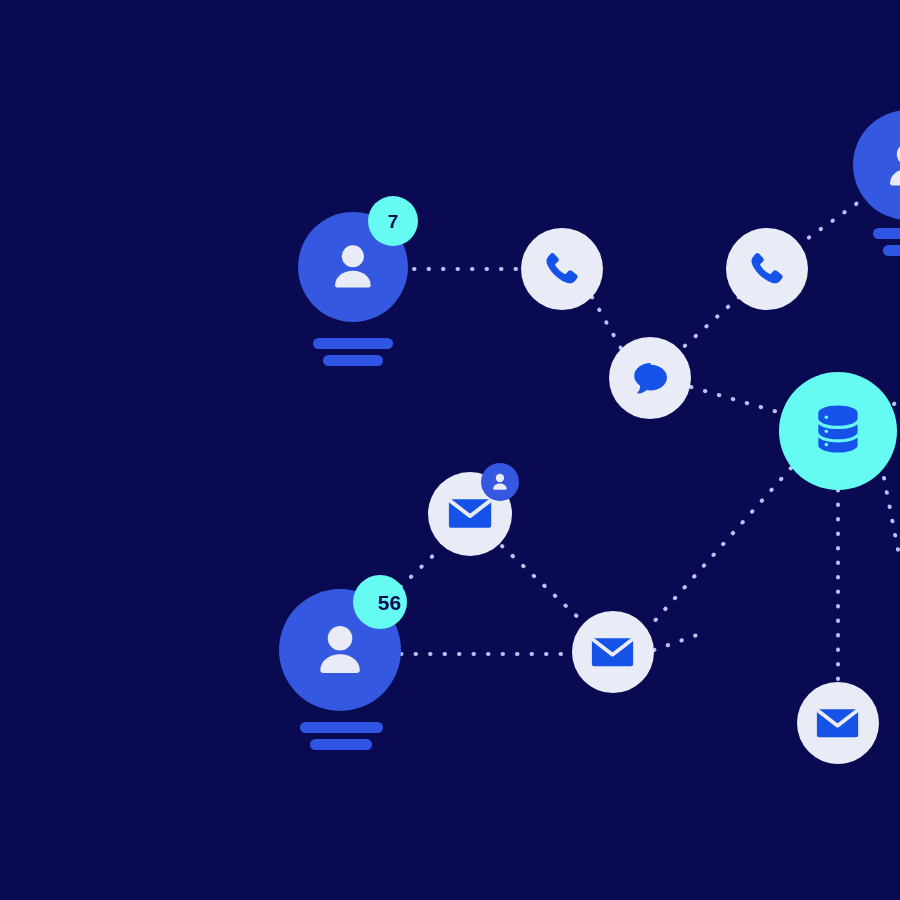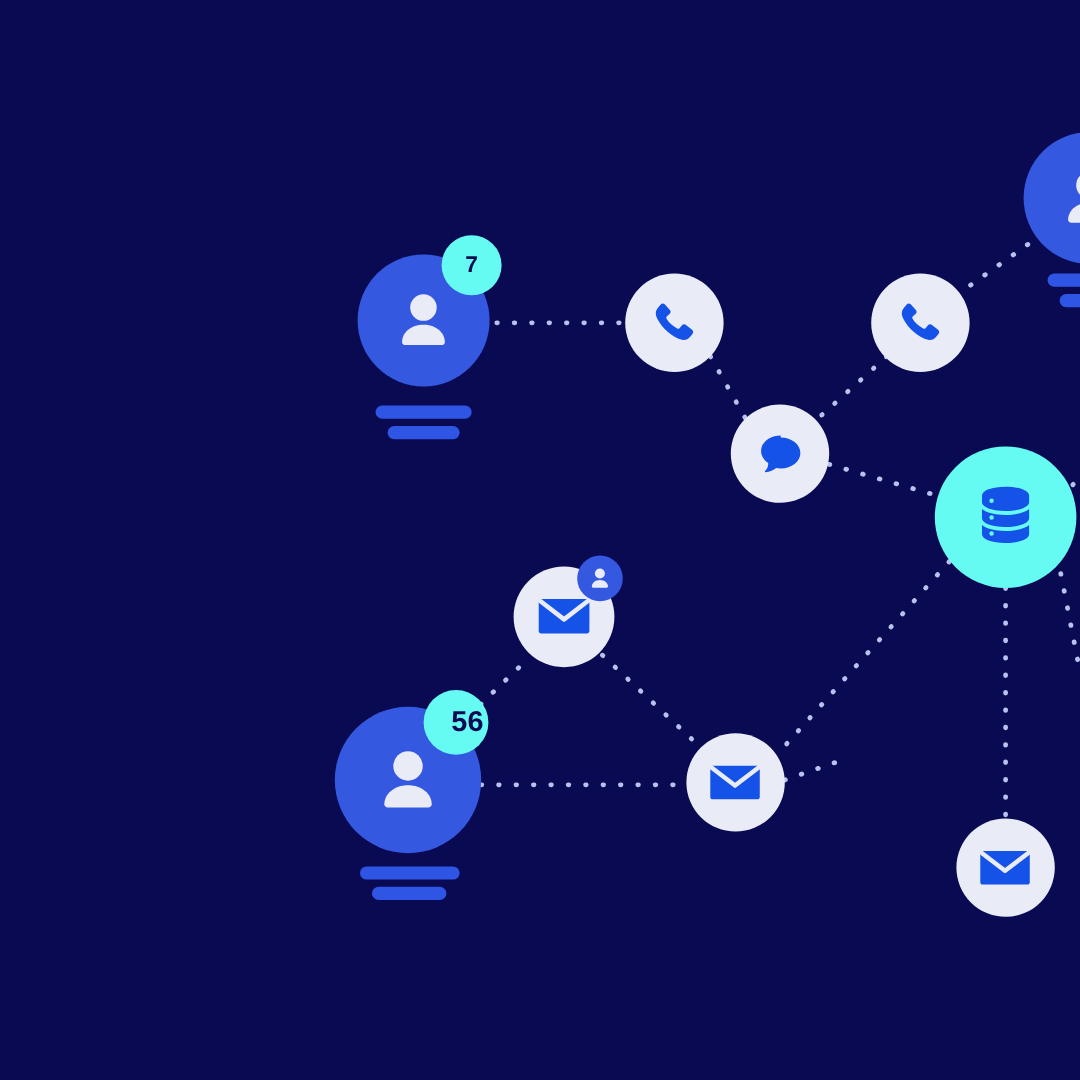--- a/index.html
+++ b/index.html
@@ -89,21 +89,21 @@
       </div>
       <div class="bar" style="left: 300px; top: 722px; width: 83px; height: 11px;"></div>
       <div class="bar" style="left: 310px; top: 739px; width: 62px; height: 11px;"></div>
       <div class="node node-blue" style="left: 279px; top: 589px; width: 122px; height: 122px;">
         <svg viewBox="0 0 24 24" width="64.05" height="64.05" class="glyph">
           <path d="M12 12.2a4.6 4.6 0 1 0 0-9.2 4.6 4.6 0 0 0 0 9.2z" fill="#e9ecf7"></path>
           <path d="M12 13.6c-4.3 0-7.4 2.7-7.4 6 0 .6.5 1 1.1 1h12.6c.6 0 1.1-.4 1.1-1 0-3.3-3.1-6-7.4-6z" fill="#e9ecf7"></path>
         </svg>
       </div>
       <div class="badge badge-cyan" style="left: 353px; top: 575px; width: 54px; height: 54px;">
-        <span style="font-size: 24px; margin-left: 19px;">56</span>
+        <span style="font-size: 21px; margin-left: 19px;">56</span>
       </div>
       <div class="bar" style="left: 873px; top: 228px; width: 80px; height: 11px;"></div>
       <div class="bar" style="left: 883px; top: 245px; width: 60px; height: 11px;"></div>
       <div class="node node-blue" style="left: 853px; top: 110px; width: 110px; height: 110px;">
         <svg viewBox="0 0 24 24" width="57.75" height="57.75" class="glyph">
           <path d="M12 12.2a4.6 4.6 0 1 0 0-9.2 4.6 4.6 0 0 0 0 9.2z" fill="#e9ecf7"></path>
           <path d="M12 13.6c-4.3 0-7.4 2.7-7.4 6 0 .6.5 1 1.1 1h12.6c.6 0 1.1-.4 1.1-1 0-3.3-3.1-6-7.4-6z" fill="#e9ecf7"></path>
         </svg>
       </div>
       <div class="node node-light" style="left: 521px; top: 228px; width: 82px; height: 82px;">

